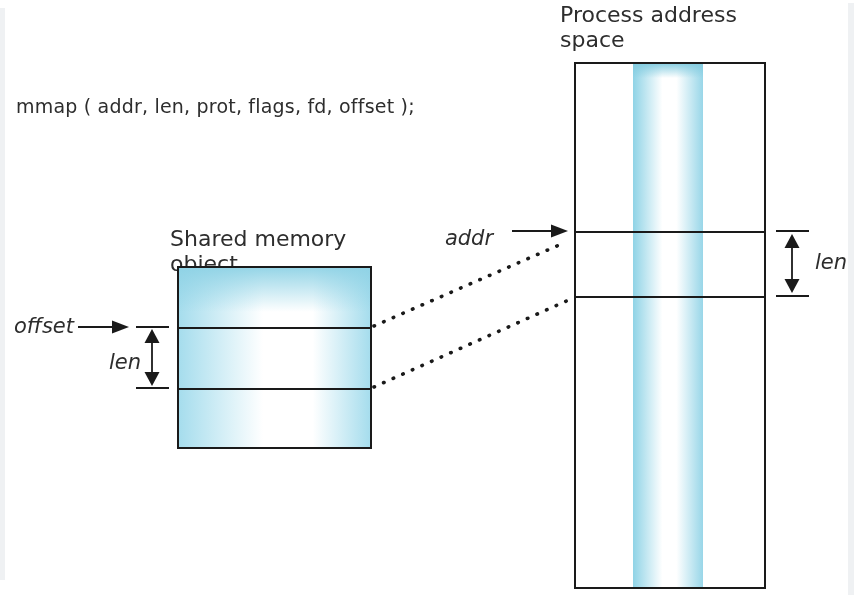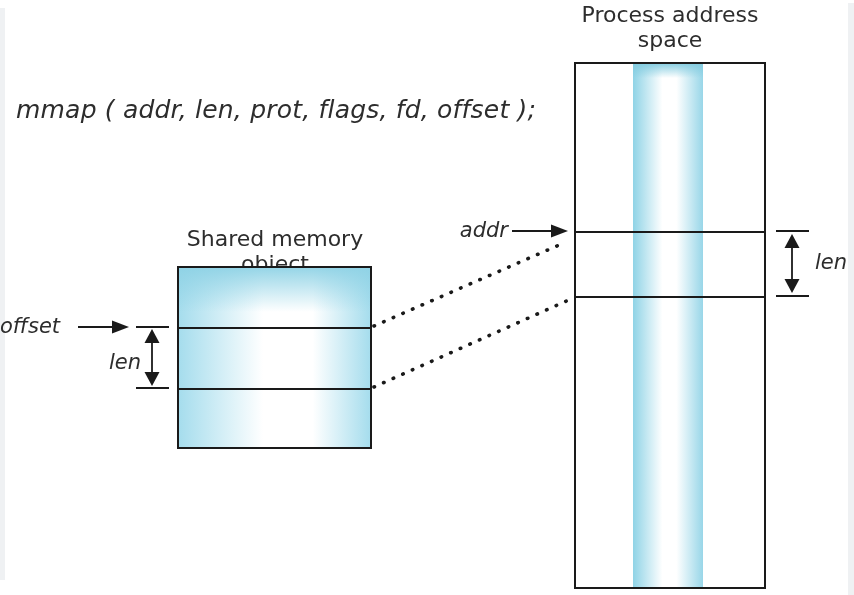--- a/index.html
+++ b/index.html
@@ -8,38 +8,38 @@
     background:#ffffff;
     font-family:"DejaVu Sans","Liberation Sans",sans-serif;
     color:#2d2d2d;
   }
   .edge-strip{position:absolute;background:#eff1f3;}
   #edge-left{left:0;top:8px;width:5px;height:572px;}
   #edge-right{right:0;top:3px;width:6px;height:592px;}
 
   .mmap-call{
     position:absolute;left:16px;top:95px;
-    font-style:italic;font-size:25px;letter-spacing:.2px;
+    font-size:19px;letter-spacing:.2px;
     white-space:nowrap;
   }
 
   .box-title{
-    position:absolute;text-align:center;
+    position:absolute;text-align:left;
     font-size:22px;line-height:25px;
   }
   #shared-title{left:170px;top:198px;width:210px;margin-top:28px;}
   #process-title{left:560px;top:2px;width:220px;}
 
   .mem-label{
     position:absolute;font-style:italic;font-size:21px;line-height:26px;
     white-space:nowrap;
   }
-  #offset-label{left:0;width:74px;top:313px;}
+  #offset-label{left:0;width:74px;top:313px;text-align:right;}
   #len-left-label{left:95px;width:46px;top:349px;text-align:right;}
-  #addr-label{left:430px;width:78px;top:217px;text-align:right;}
+  #addr-label{left:430px;width:78px;top:225px;text-align:center;}
   #len-right-label{left:815px;top:249px;text-align:left;}
 
   .mem-box{
     position:absolute;border:2px solid #1a1a1a;box-sizing:border-box;
   }
   #shared-box{
     left:177px;top:266px;width:195px;height:183px;
     background:
       linear-gradient(to bottom, rgba(142,210,229,.92) 0px, rgba(255,255,255,0) 44px),
       linear-gradient(to right, #a6dded 0%, #ffffff 44%, #ffffff 70%, #a6dded 100%);

